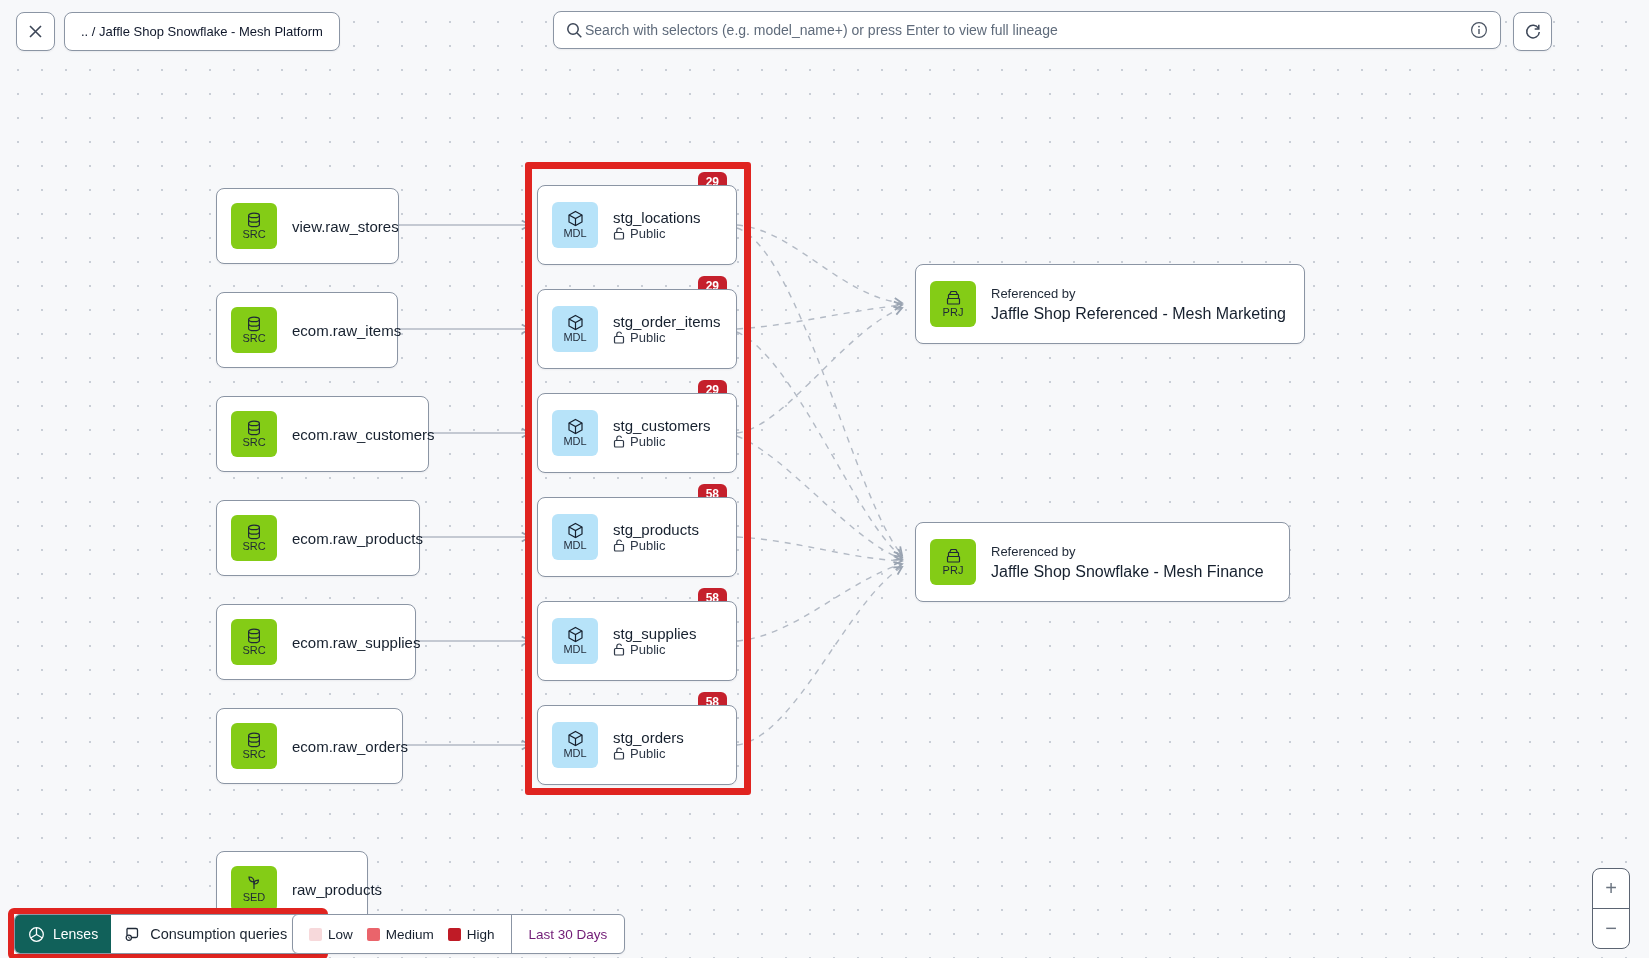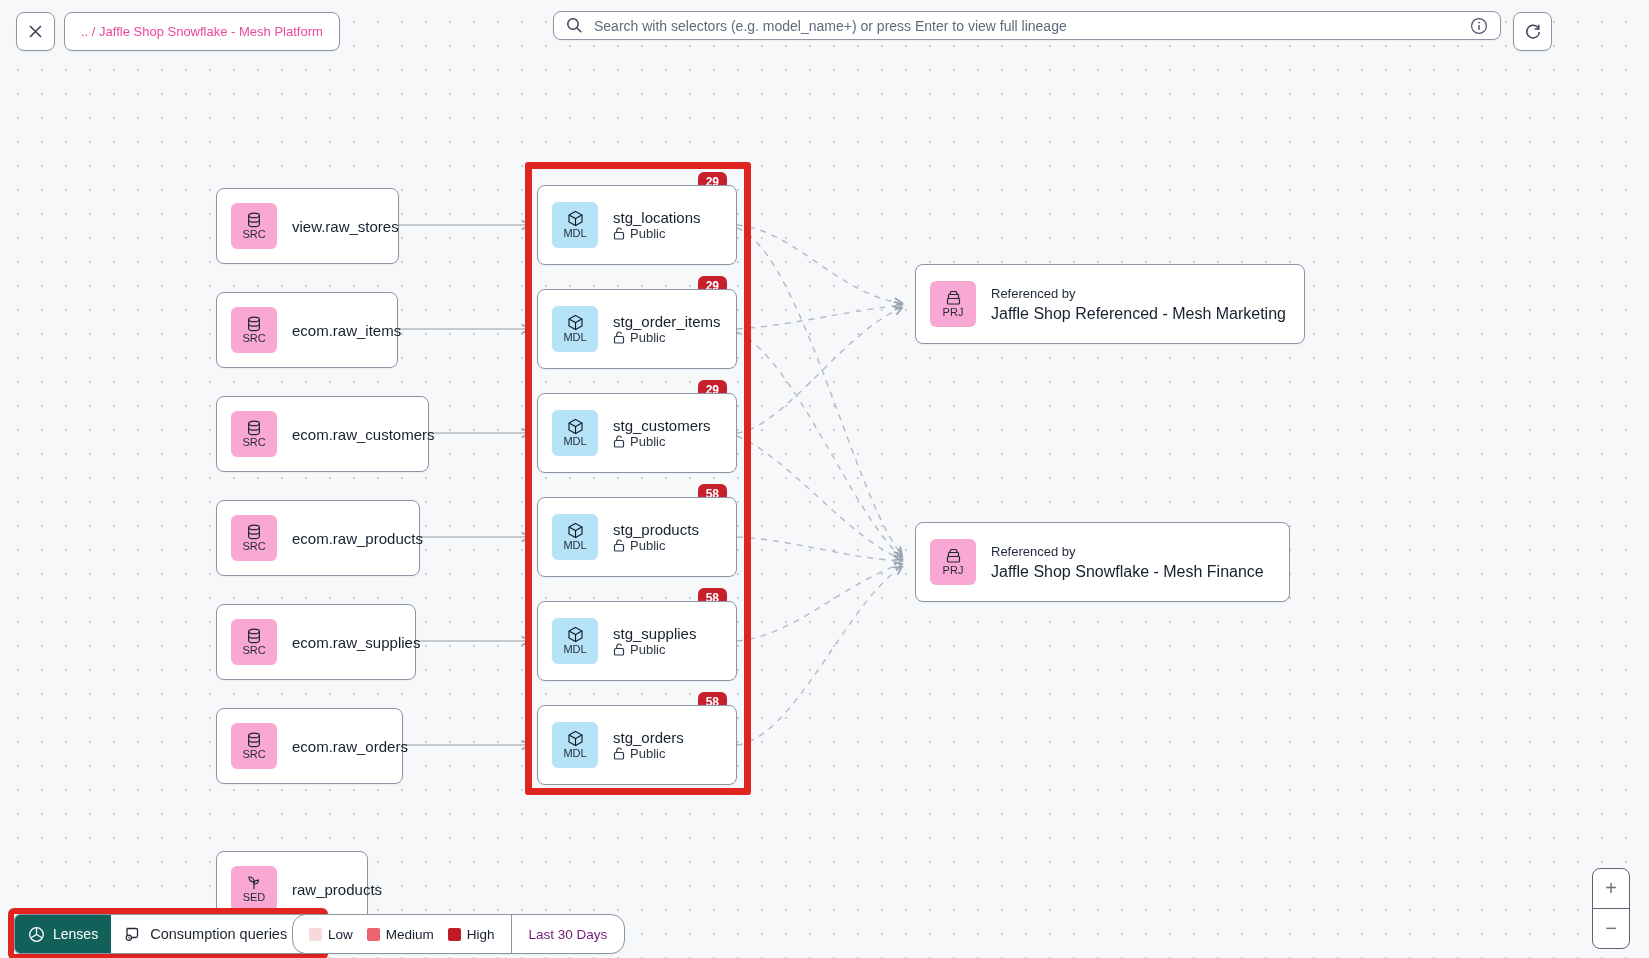--- a/index.html
+++ b/index.html
@@ -12,25 +12,25 @@
     background-position:6px 10px;
     color:#16202e;
   }
   
   .tb-btn{
     position:absolute;background:#fff;border:1px solid #8b95a4;border-radius:8px;
     display:flex;align-items:center;justify-content:center;box-shadow:0 1px 2px rgba(16,24,40,.06);
     cursor:pointer;
   }
   .close-btn{left:16px;top:12px;width:37px;height:37px;}
-  .crumb-btn{left:64px;top:12px;height:37px;padding:0 16px;font-size:13px;color:#ec4899;white-space:nowrap;}
+  .crumb-btn{left:64px;top:12px;height:37px;padding:0 16px;font-size:13px;color:#0f172a;white-space:nowrap;}
   .search-bar{
-    position:absolute;left:553px;top:11px;width:948px;height:29px;background:#fff;
+    position:absolute;left:553px;top:11px;width:948px;height:38px;background:#fff;
     border:1px solid #8b95a4;border-radius:8px;display:flex;align-items:center;
-    padding:0 12px;gap:9px;box-shadow:0 1px 2px rgba(16,24,40,.06);box-sizing:border-box;
+    padding:0 12px;box-shadow:0 1px 2px rgba(16,24,40,.06);box-sizing:border-box;
   }
   .search-bar input{
     flex:1;border:none;outline:none;font-size:14px;color:#1b2430;background:transparent;
     font-family:"Liberation Sans",sans-serif;
   }
   .search-bar input::placeholder{color:#5f6b7b;opacity:1;}
   .refresh-btn{left:1513px;top:12px;width:37px;height:37px;}
   
   svg.edges{position:absolute;left:0;top:0;z-index:1;pointer-events:none;}
   .edge-solid{stroke:#b3bac5;stroke-width:1.5;fill:none;}
@@ -40,21 +40,21 @@
   .badge{
     position:absolute;top:-13px;right:10px;z-index:0;background:#c5202c;color:#fff;
     font-size:12px;font-weight:bold;padding:4px 8px 10px 8px;border-radius:6px;line-height:1;
   }
   .card{
     position:relative;z-index:1;background:#fff;border:1px solid #8b95a4;border-radius:8px;
     display:flex;align-items:center;gap:15px;padding:0 16px 0 14px;box-sizing:border-box;
     box-shadow:0 1px 2px rgba(16,24,40,.05);height:100%;cursor:pointer;
   }
   .iconbox{
-    width:46px;height:46px;border-radius:6px;background:#f9a8d4;flex:none;
+    width:46px;height:46px;border-radius:6px;background:#84cc16;flex:none;
     display:flex;flex-direction:column;align-items:center;justify-content:center;gap:0px;
   }
   .iconbox .code{font-size:11px;color:#1f2937;line-height:1.1;}
   .mdl .iconbox{background:#b7e3f9;}
   .node-title{font-size:15px;color:#16202e;white-space:nowrap;}
   .access{display:flex;align-items:center;gap:5px;font-size:13px;color:#2e3847;}
   .prj-kicker{font-size:13px;color:#1f2937;}
   .prj-name{font-size:16px;color:#16202e;margin-top:4px;white-space:nowrap;}
   
   .hl-rect{
@@ -73,21 +73,21 @@
   .lens-btn{
     background:#11615a;color:#fff;display:flex;gap:8px;padding:0 13px;align-items:center;
     font-size:14px;cursor:pointer;white-space:nowrap;
   }
   .lens-dd{
     background:#fff;display:flex;gap:9px;padding:0 13px;align-items:center;
     font-size:14.5px;color:#1b2430;cursor:pointer;white-space:nowrap;
   }
   .legend{
     position:absolute;left:292px;top:914px;height:40px;background:#fff;border:1px solid #8b95a4;
-    border-radius:14px;display:flex;align-items:stretch;z-index:10;box-sizing:border-box;
+    border-radius:6px;display:flex;align-items:stretch;z-index:10;box-sizing:border-box;
     box-shadow:0 1px 2px rgba(16,24,40,.06);
   }
   .legend-items{display:flex;gap:14px;padding:0 16px;align-items:center;}
   .legend-item{display:flex;gap:6px;align-items:center;font-size:13.5px;color:#16202e;}
   .swatch{width:13px;height:13px;border-radius:2px;}
   .legend-range{
     border-left:1px solid #8b95a4;padding:0 17px;display:flex;align-items:center;font-size:13.5px;color:#701a75;
   }
   
   .zoomctl{

